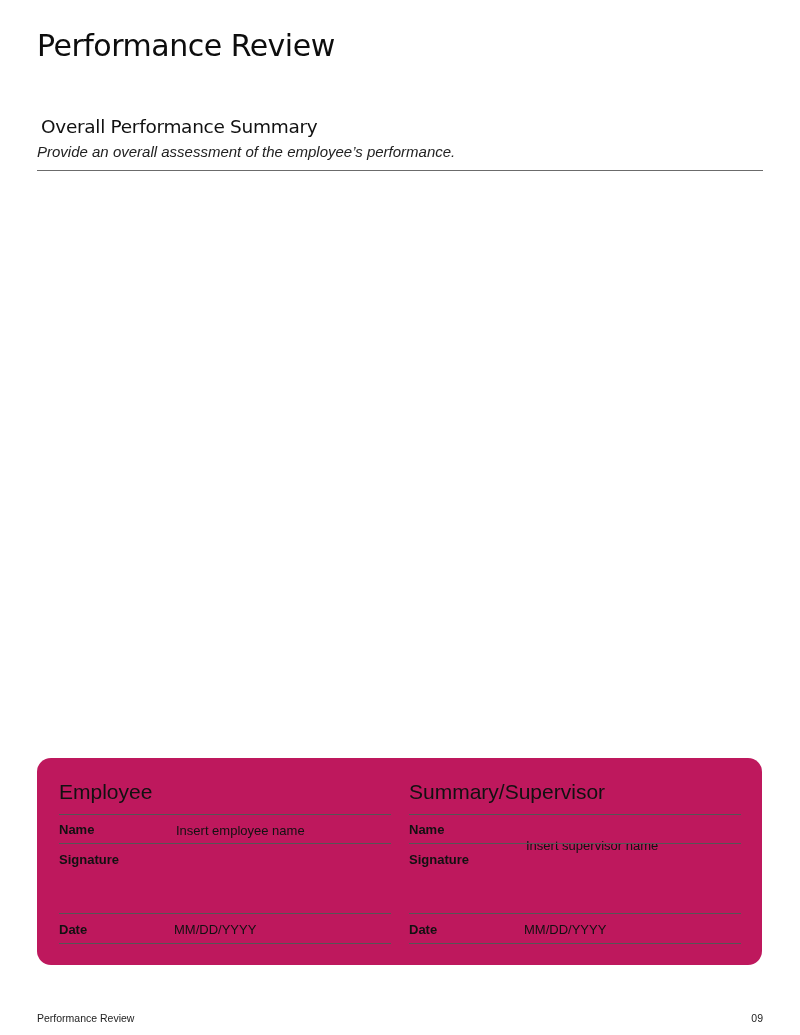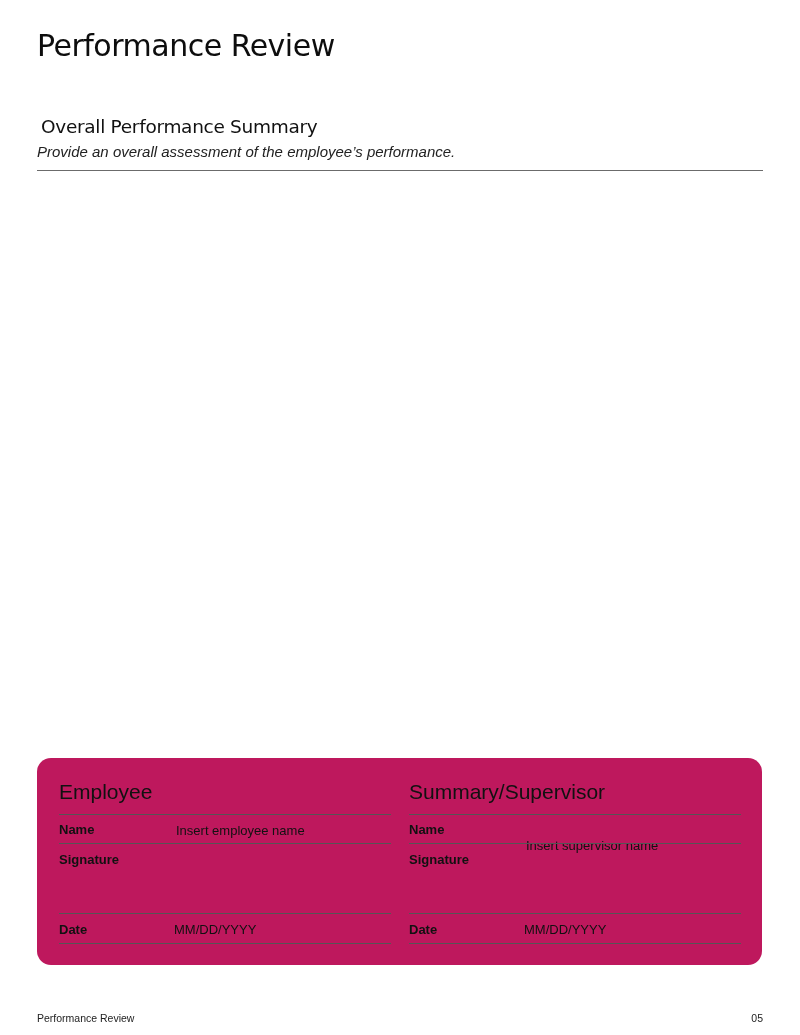--- a/index.html
+++ b/index.html
@@ -60,13 +60,13 @@
     <div class="field-label" style="top:94px">Signature</div>
     <div style="position:absolute;top:88px;left:0;width:332px;height:66px"></div>
     <div class="rule" style="top:155px"></div>
     <div class="field-label" style="top:164px">Date</div>
     <div class="field-value" style="top:164px;left:115px">MM/DD/YYYY</div>
     <div class="rule" style="top:185px"></div>
   </div>
 </div>
 
 <div class="footer-left">Performance Review</div>
-<div class="footer-right">05</div>
+<div class="footer-right">09</div>
 
 </body></html>

